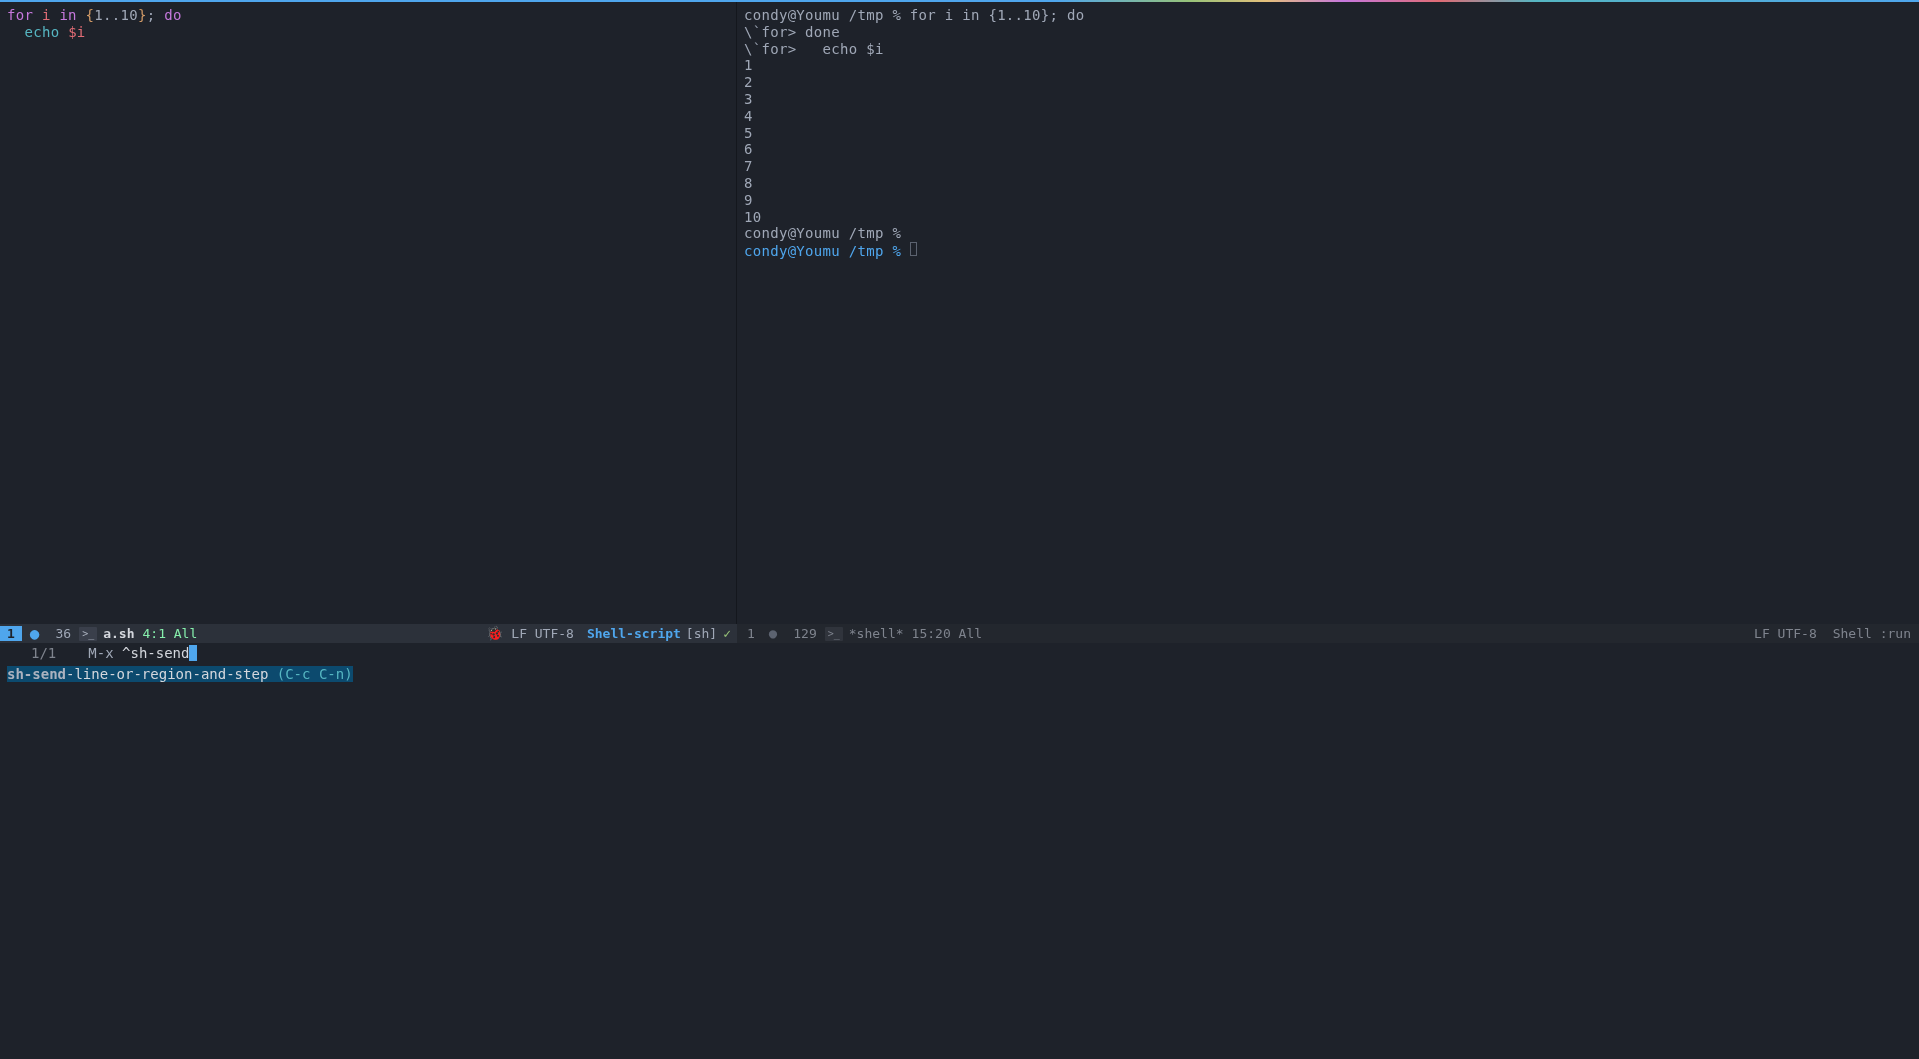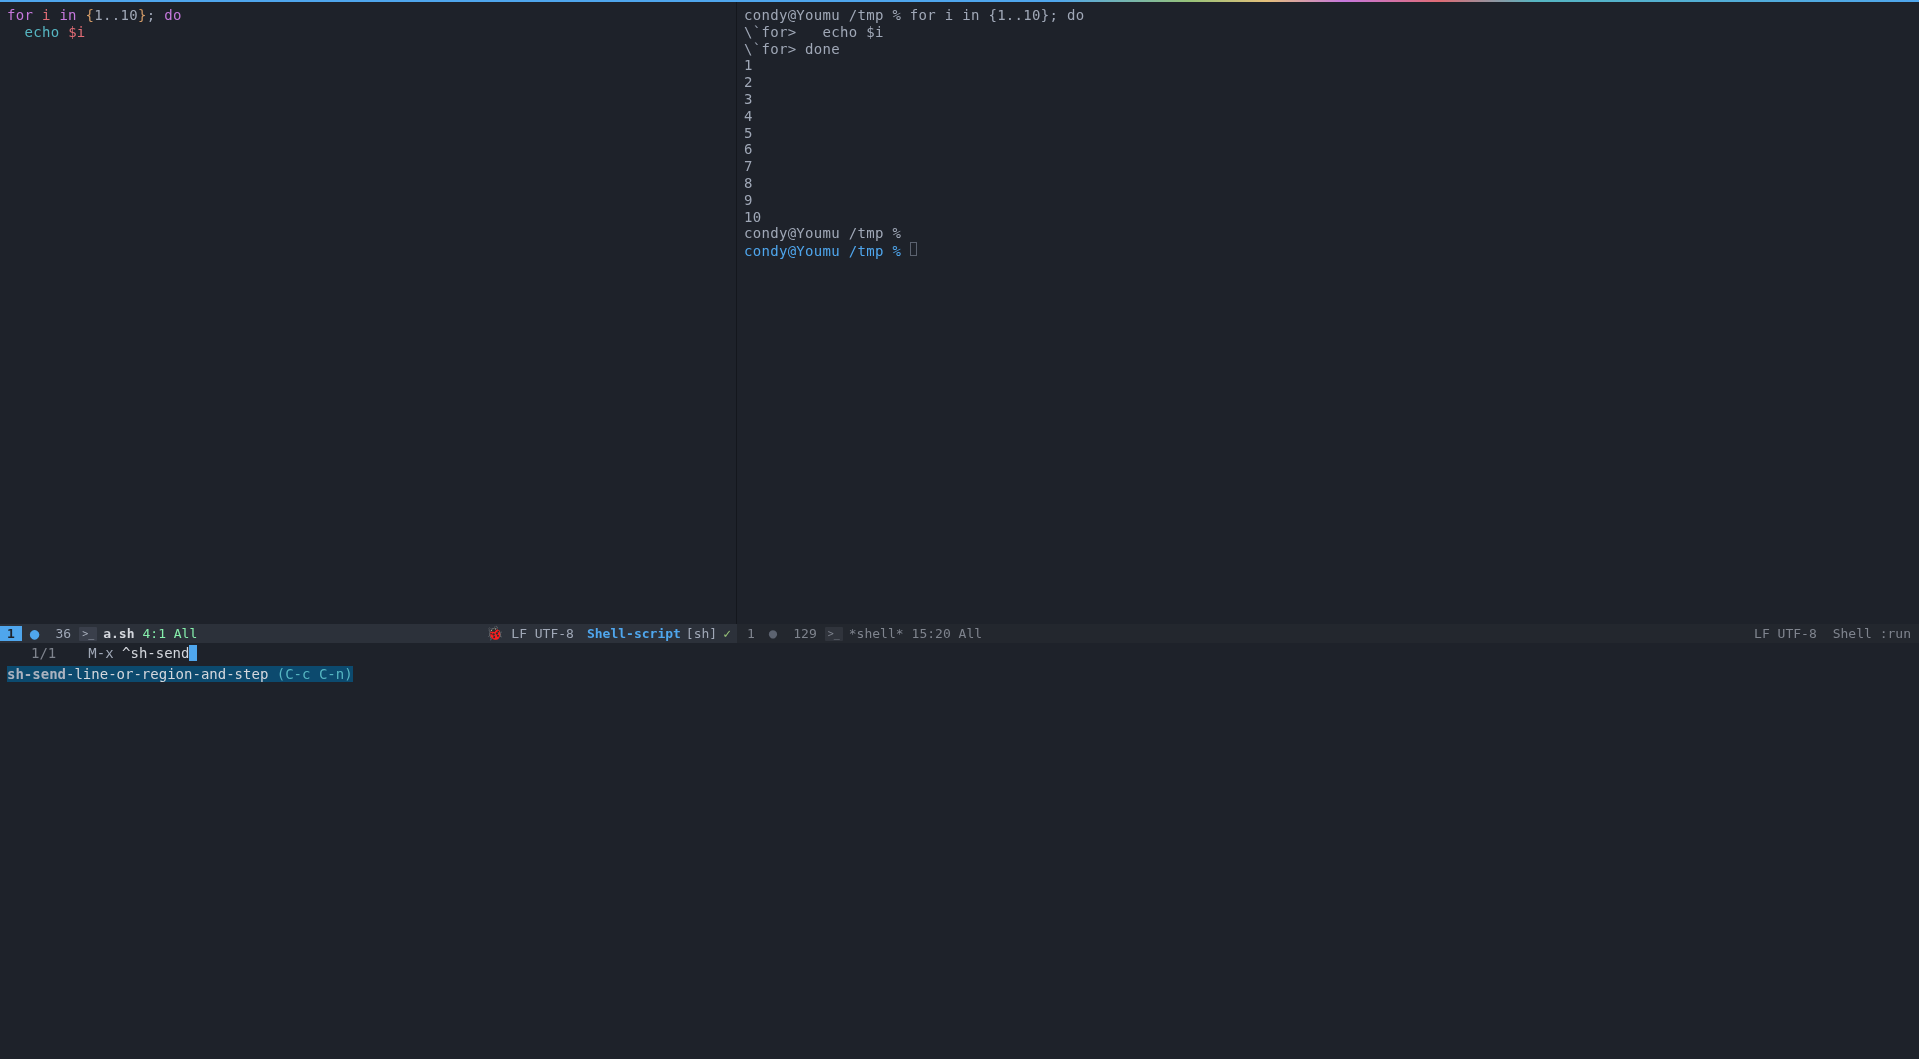--- a/index.html
+++ b/index.html
@@ -217,22 +217,22 @@
 <div class="main-container">
   <div class="pane-left">
     <div class="code-line"><span class="keyword-for">for</span><span class="text-normal"> </span><span class="var-i">i</span><span class="text-normal"> </span><span class="keyword-in">in</span><span class="text-normal"> </span><span class="brace">{</span><span class="text-normal">1..10</span><span class="brace">}</span><span class="text-normal">; </span><span class="keyword-do">do</span></div>
     <div class="code-line"><span class="text-normal">  </span><span class="keyword-echo">echo</span><span class="text-normal"> </span><span class="dollar-var">$i</span></div>
   </div>
 
   <div class="pane-divider"></div>
 
   <div class="pane-right">
     <div class="code-line"><span class="prompt-user">condy@Youmu /tmp % for i in {1..10}; do</span></div>
+    <div class="code-line"><span class="prompt-user">\`for&gt; done</span></div>
     <div class="code-line"><span class="prompt-user">\`for&gt;   echo $i</span></div>
-    <div class="code-line"><span class="prompt-user">\`for&gt; done</span></div>
     <div class="code-line"><span class="output-num">1</span></div>
     <div class="code-line"><span class="output-num">2</span></div>
     <div class="code-line"><span class="output-num">3</span></div>
     <div class="code-line"><span class="output-num">4</span></div>
     <div class="code-line"><span class="output-num">5</span></div>
     <div class="code-line"><span class="output-num">6</span></div>
     <div class="code-line"><span class="output-num">7</span></div>
     <div class="code-line"><span class="output-num">8</span></div>
     <div class="code-line"><span class="output-num">9</span></div>
     <div class="code-line"><span class="output-num">10</span></div>

